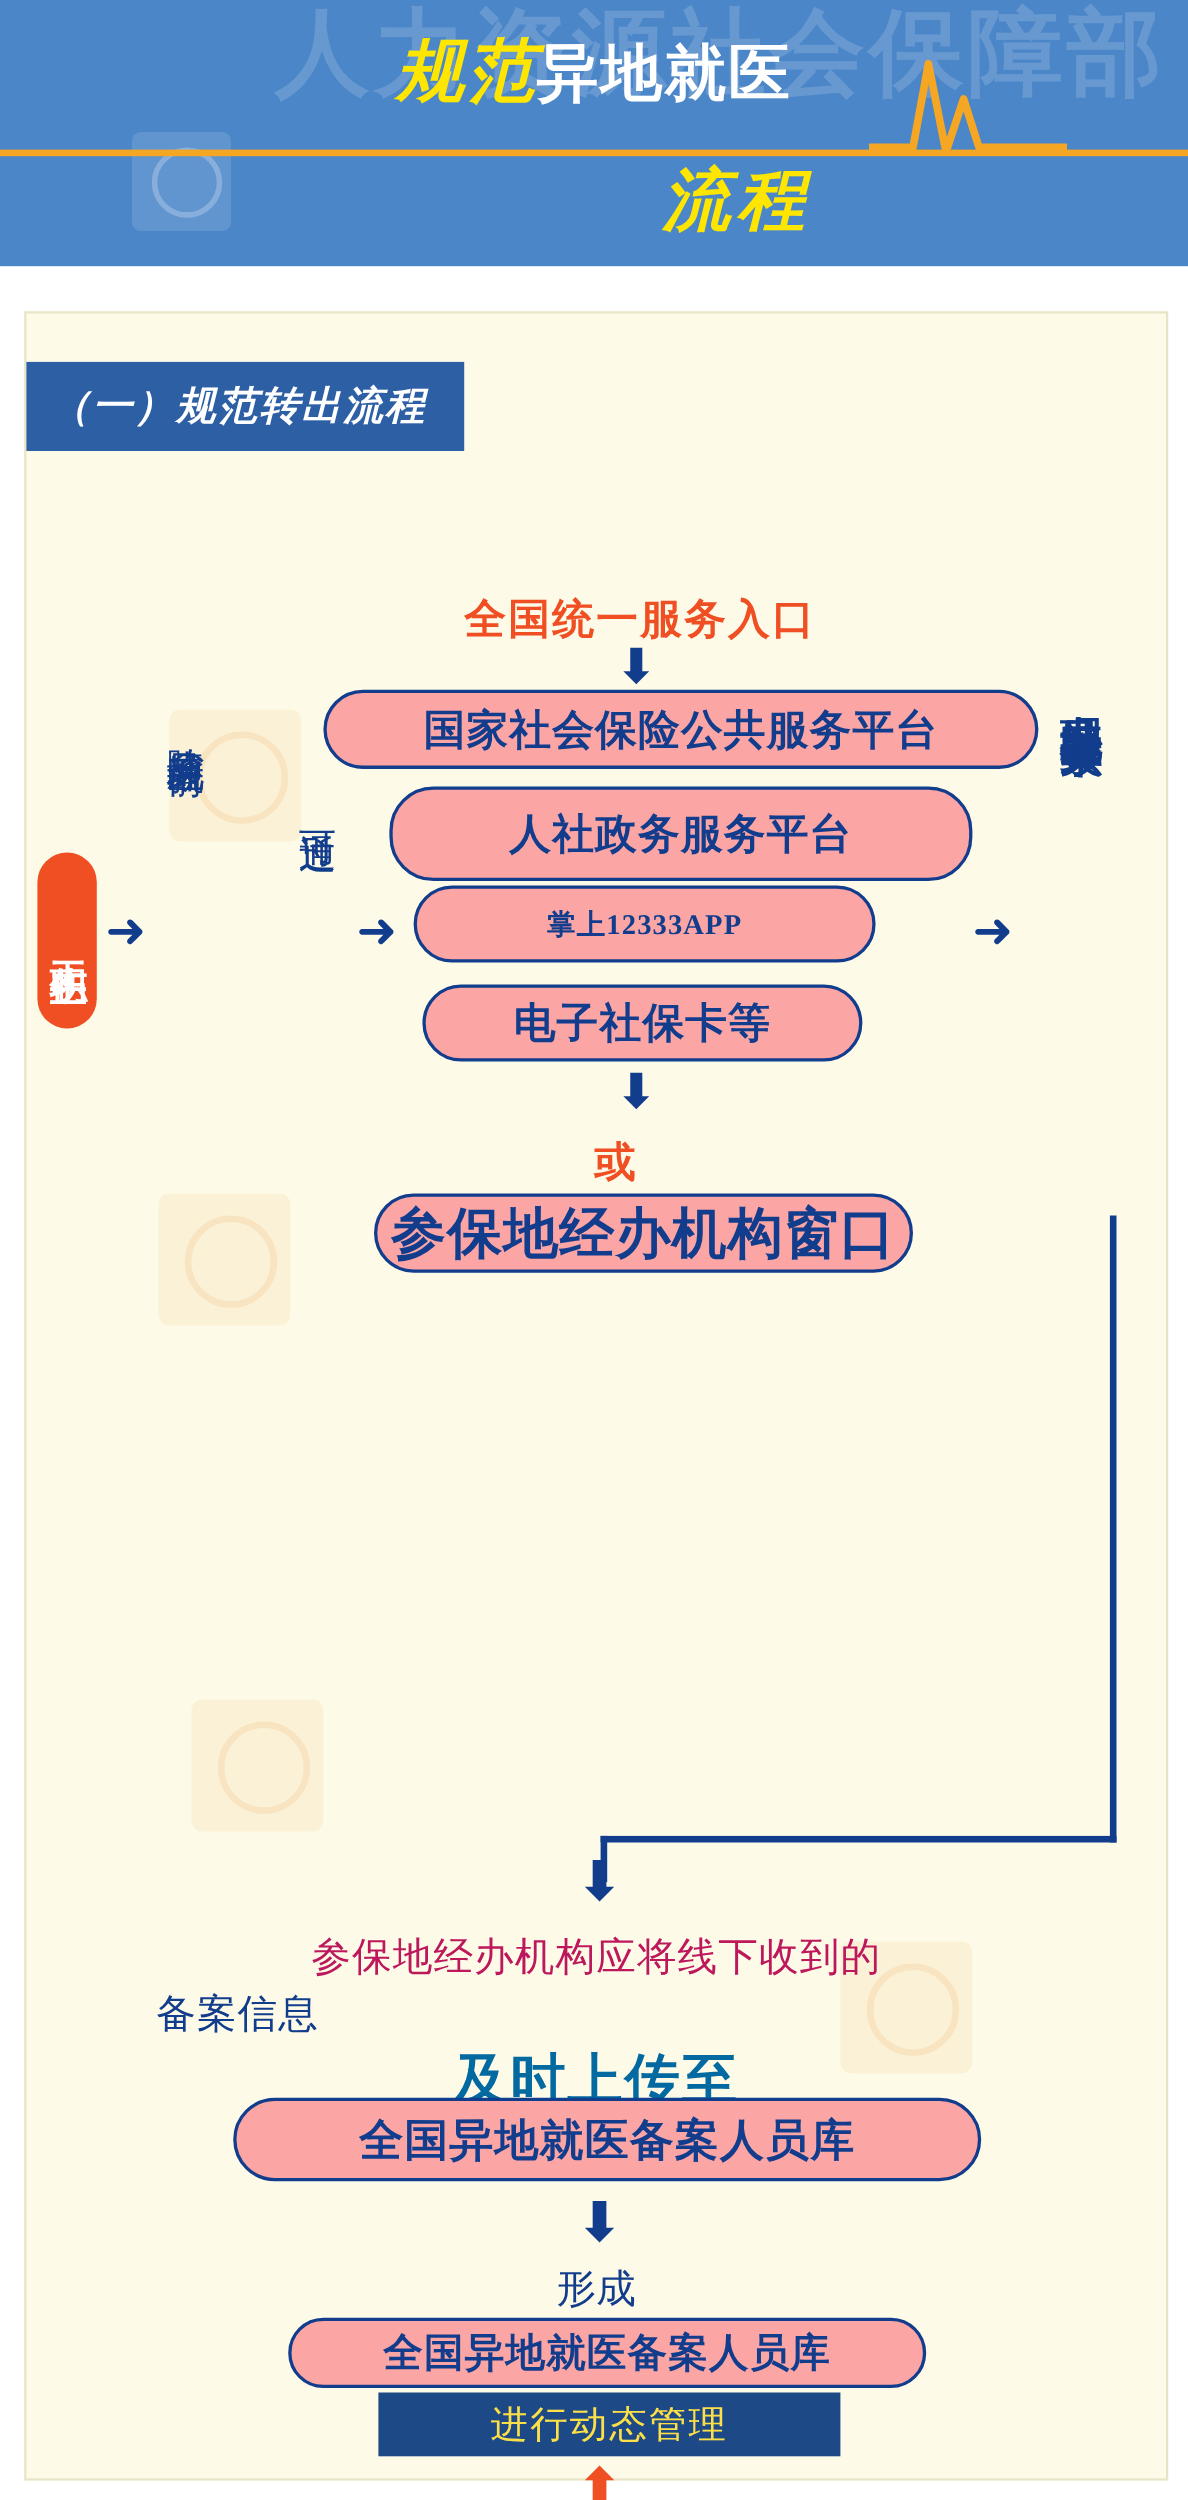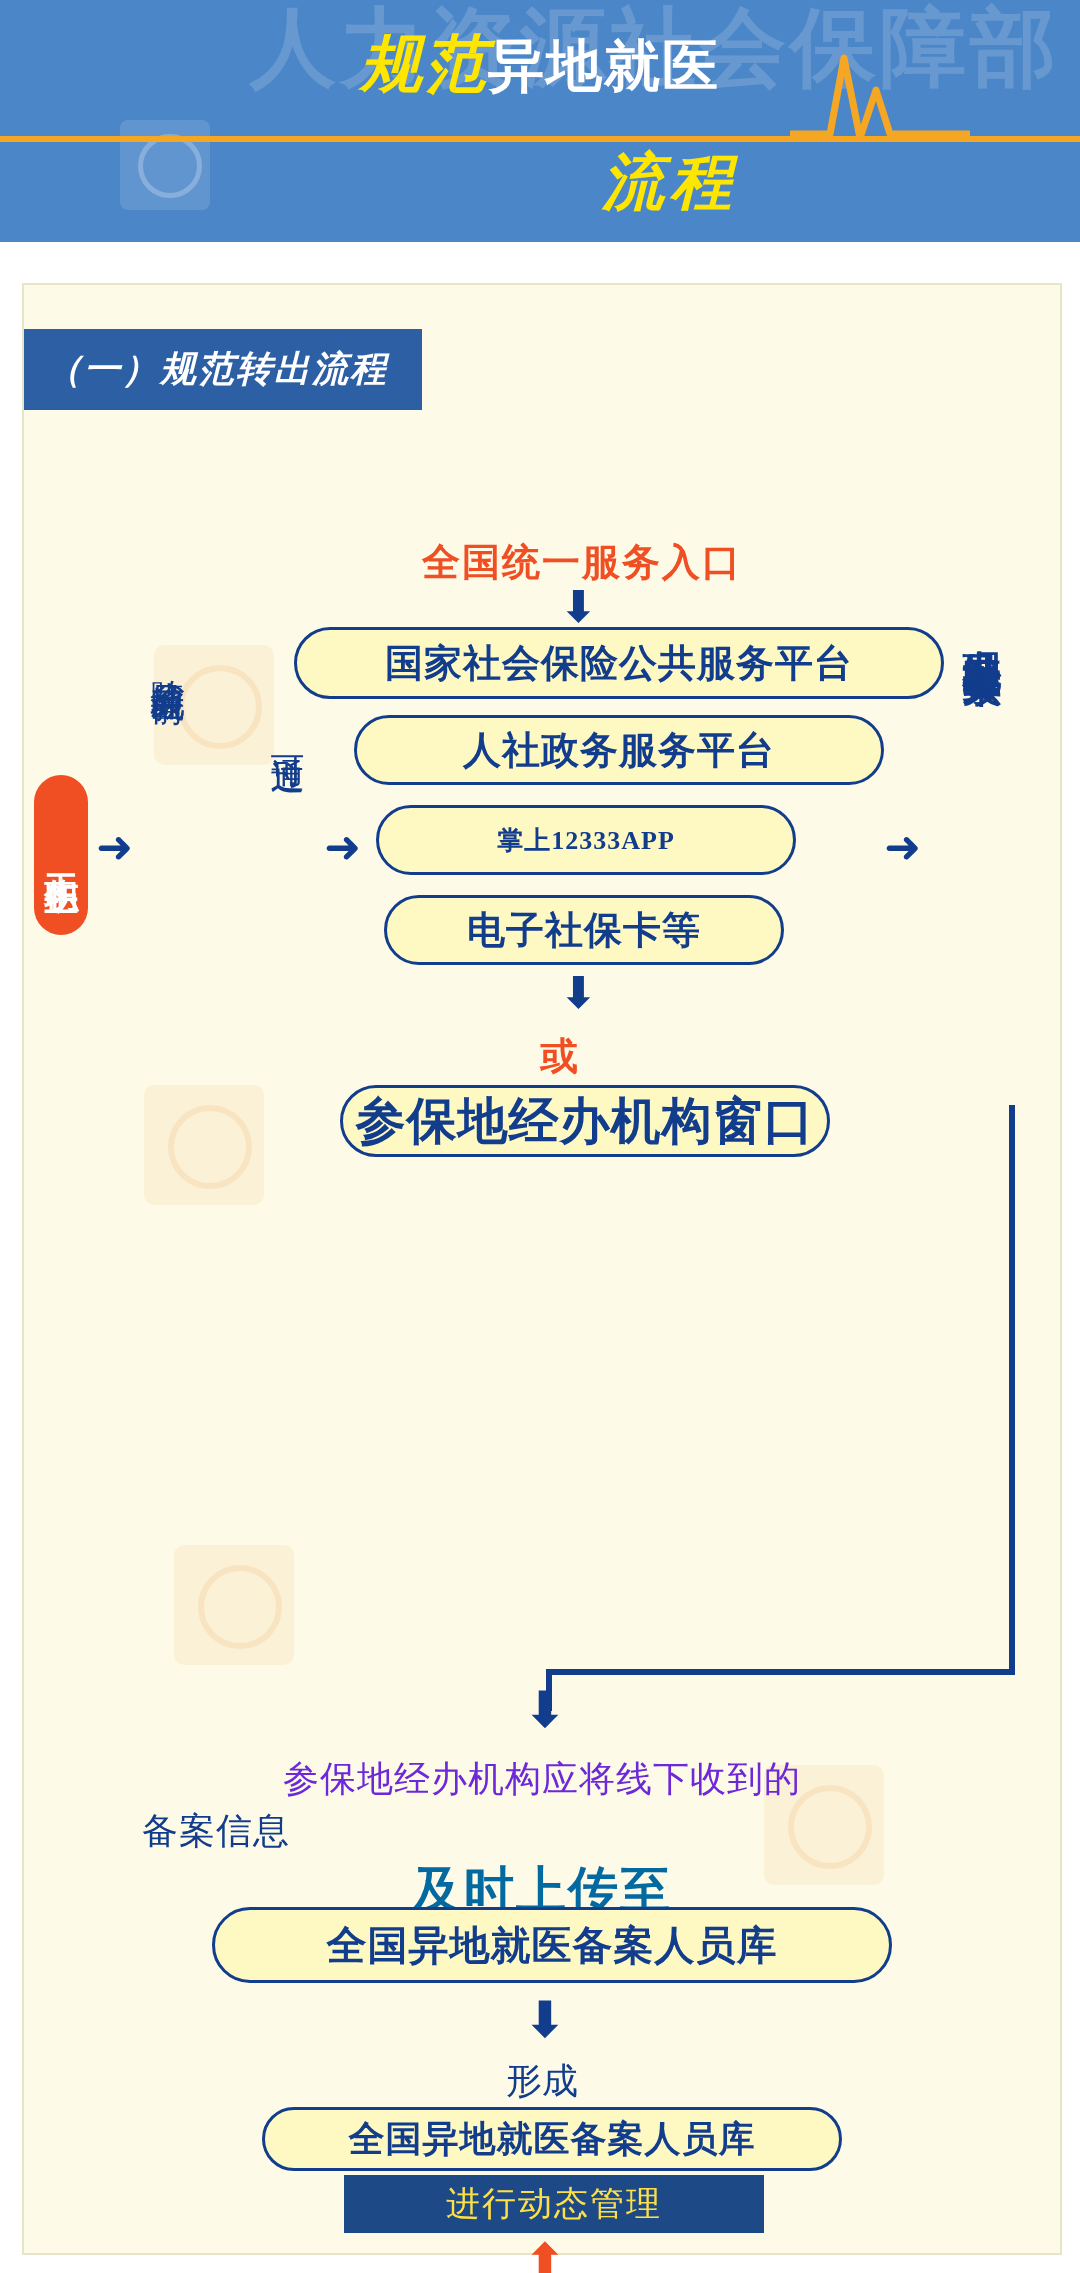--- a/index.html
+++ b/index.html
@@ -140,21 +140,21 @@
     border-radius: 50%;
     border: 6px solid rgba(230,150,50,0.13);
   }
 
   
   .pill {
     position: absolute;
     box-sizing: border-box;
     border: 3px solid #123c8c;
     border-radius: 40px;
-    background: #fef9c3;
+    background: #fca5a5;
     color: #123c8c;
     font-weight: bold;
     display: flex;
     align-items: center;
     justify-content: center;
     text-align: center;
     letter-spacing: 1px;
     font-family: "Liberation Serif", "DejaVu Serif", serif;
   }
   .pill-red {
@@ -229,40 +229,40 @@
 
   <div class="arrow" style="left:72px; top:540px; font-size:44px;">➜</div>
 
   <div class="vtext" style="left:120px; top:368px; height:290px; font-size:34px; color:#123c8c; letter-spacing:2px;">跨省异地就医前</div>
 
   <div class="vtext" style="left:240px; top:444px; height:130px; font-size:34px; color:#123c8c; letter-spacing:2px;">可通过</div>
 
   <div class="arrow" style="left:300px; top:540px; font-size:44px;">➜</div>
 
   <div class="pill" style="left:270px; top:342px; width:650px; height:72px; font-size:38px;">国家社会保险公共服务平台</div>
-  <div class="pill" style="left:330px; top:430px; width:530px; height:70px; font-size:38px;">人社政务服务平台</div>
+  <div class="pill" style="left:330px; top:430px; width:530px; height:86px; font-size:38px;">人社政务服务平台</div>
   <div class="pill" style="left:352px; top:520px; width:420px; height:70px; font-size:26px;">掌上12333APP</div>
   <div class="pill" style="left:360px; top:610px; width:400px; height:70px; font-size:38px;">电子社保卡等</div>
 
   <div class="arrow" style="left:536px; top:686px; font-size:44px;">⬇</div>
 
   <div class="plain" style="left:470px; top:746px; width:130px; text-align:center; font-size:38px; font-weight:bold; color:#f04e23;">或</div>
 
   <div class="pill" style="left:316px; top:800px; width:490px; height:72px; font-size:50px;">参保地经办机构窗口</div>
 
   <div class="arrow" style="left:860px; top:540px; font-size:44px;">➜</div>
 
   <div class="vtext" style="left:932px; top:335px; height:560px; font-size:38px; font-weight:bold; color:#123c8c; letter-spacing:2px;">办理异地就医备案手续</div>
 
   <div class="bar" style="left:985px; top:820px; width:6px; height:570px;"></div>
   <div class="bar" style="left:522px; top:1384px; width:469px; height:6px;"></div>
   <div class="bar" style="left:522px; top:1384px; width:6px; height:42px;"></div>
   <div class="arrow" style="left:500px; top:1400px; font-size:50px;">⬇</div>
 
-  <div class="plain" style="left:118px; top:1470px; width:800px; text-align:center; font-size:36px; color:#6d28d9; letter-spacing:1px;">参保地经办机构应将线下收到的</div>
+  <div class="plain" style="left:118px; top:1470px; width:800px; text-align:center; font-size:36px; color:#be185d; letter-spacing:1px;">参保地经办机构应将线下收到的</div>
   <div class="plain" style="left:118px; top:1522px; width:800px; text-align:left; font-size:36px; color:#123c8c; letter-spacing:1px;">备案信息</div>
   <div class="plain" style="left:118px; top:1572px; width:800px; text-align:center; font-size:50px; font-weight:bold; color:#0369a1; letter-spacing:2px;">及时上传至</div>
 
   <div class="pill" style="left:188px; top:1622px; width:680px; height:76px; font-size:40px;">全国异地就医备案人员库</div>
 
   <div class="arrow" style="left:500px; top:1710px; font-size:50px;">⬇</div>
 
   <div class="plain" style="left:118px; top:1772px; width:800px; text-align:center; font-size:36px; color:#123c8c;">形成</div>
 
   <div class="pill" style="left:238px; top:1822px; width:580px; height:64px; font-size:36px;">全国异地就医备案人员库</div>

